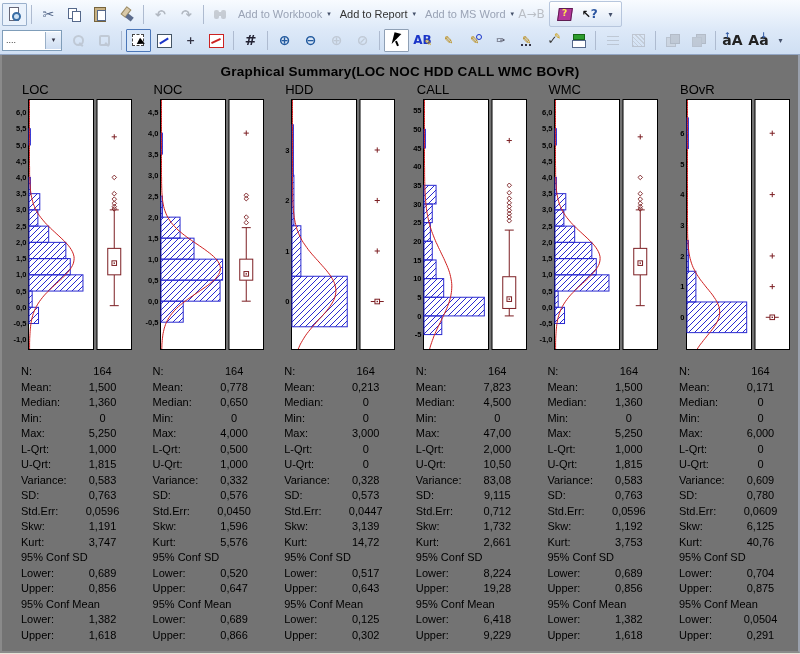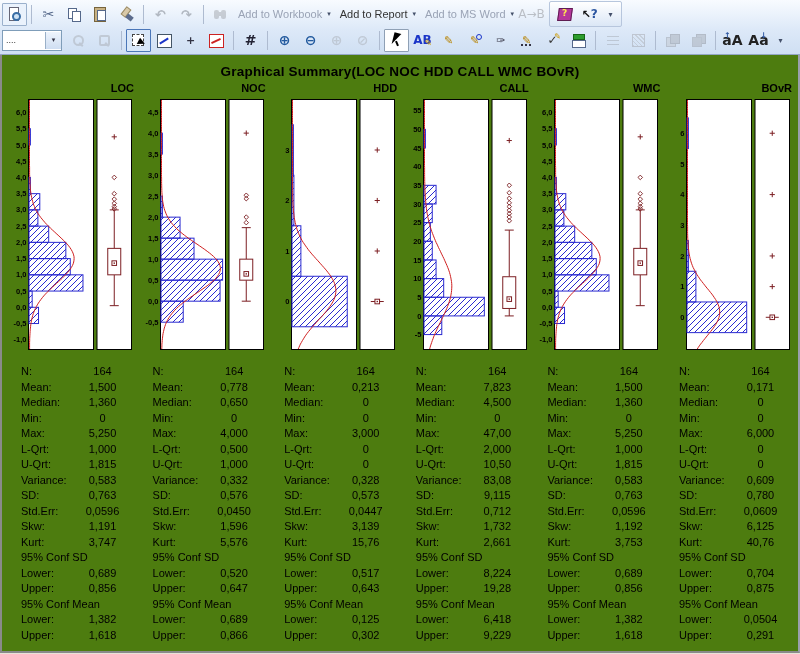--- a/index.html
+++ b/index.html
@@ -71,25 +71,25 @@
   .ic-stamp::after{content:"";position:absolute;left:2px;top:8px;width:12px;height:6px;background:#fff;border:1px solid #55688a}
   .ic-dashlines::before{content:"";width:12px;height:9px;background:repeating-linear-gradient(#8fa0bb 0 1px,transparent 1px 4px)}
   .ic-hatch::before{content:"";width:11px;height:11px;border:1px solid #99a;background:repeating-linear-gradient(45deg,#a8b0c0 0 1px,transparent 1px 3px)}
   .ic-layerf::before,.ic-layerb::before{content:"";position:absolute;left:2px;top:5px;width:8px;height:8px;background:#b9c2d4;border:1px solid #8a97ad}
   .ic-layerf::after,.ic-layerb::after{content:"";position:absolute;left:6px;top:2px;width:8px;height:8px;background:#98a6bd;border:1px solid #77839a}
   .ic-layerb::before{z-index:1;background:#98a6bd}
   .ic-fontup,.ic-fontdown{font-size:14px;font-weight:bold;color:#222}
   .ic-fontup::after{content:"↑";position:absolute;left:0;top:-1px;font-size:8px;color:#2b55a0}
   .ic-fontdown::after{content:"↓";position:absolute;right:0;top:-1px;font-size:8px;color:#2b55a0}
   
-  .doc{height:598px;box-sizing:border-box;background:#4d7c0f;border-left:2px solid #8a8a8a;border-right:2px solid #9aa0ac;border-bottom:2px solid #8a8a8a;overflow:hidden}
+  .doc{height:598px;box-sizing:border-box;background:#737373;border-left:2px solid #8a8a8a;border-right:2px solid #9aa0ac;border-bottom:2px solid #8a8a8a;overflow:hidden}
   .doc-title{text-align:center;font-size:13.5px;font-weight:bold;color:#000;margin-top:9px;letter-spacing:.2px}
   .panels{display:flex;justify-content:space-between;padding:3px 6px 0 6px}
   .panel{width:126px;flex:none}
-  .ptitle{text-align:right;font-size:11px;font-weight:bold;height:15px;padding-left:14px}
+  .ptitle{text-align:left;font-size:13px;font-weight:normal;height:15px;padding-left:14px}
   .stats{margin-top:9px;padding-left:13px;font-size:11px;color:#000}
   .srow{display:flex;line-height:15.5px}
   .slabel{width:50px;flex:none;white-space:nowrap}
   .sval{flex:1;text-align:center;white-space:nowrap}
   .shead{line-height:15.5px;white-space:nowrap}
   .shead.gap{}
 </style>
 </head>
 <body>
 
@@ -546,21 +546,21 @@
           <div class="srow">
             <span class="slabel">Std.Err:</span>
             <span class="sval">0,0447</span>
           </div>
           <div class="srow">
             <span class="slabel">Skw:</span>
             <span class="sval">3,139</span>
           </div>
           <div class="srow">
             <span class="slabel">Kurt:</span>
-            <span class="sval">15,76</span>
+            <span class="sval">14,72</span>
           </div>
           <div class="shead gap">95% Conf SD</div>
           <div class="srow">
             <span class="slabel">Lower:</span>
             <span class="sval">0,517</span>
           </div>
           <div class="srow">
             <span class="slabel">Upper:</span>
             <span class="sval">0,643</span>
           </div>

